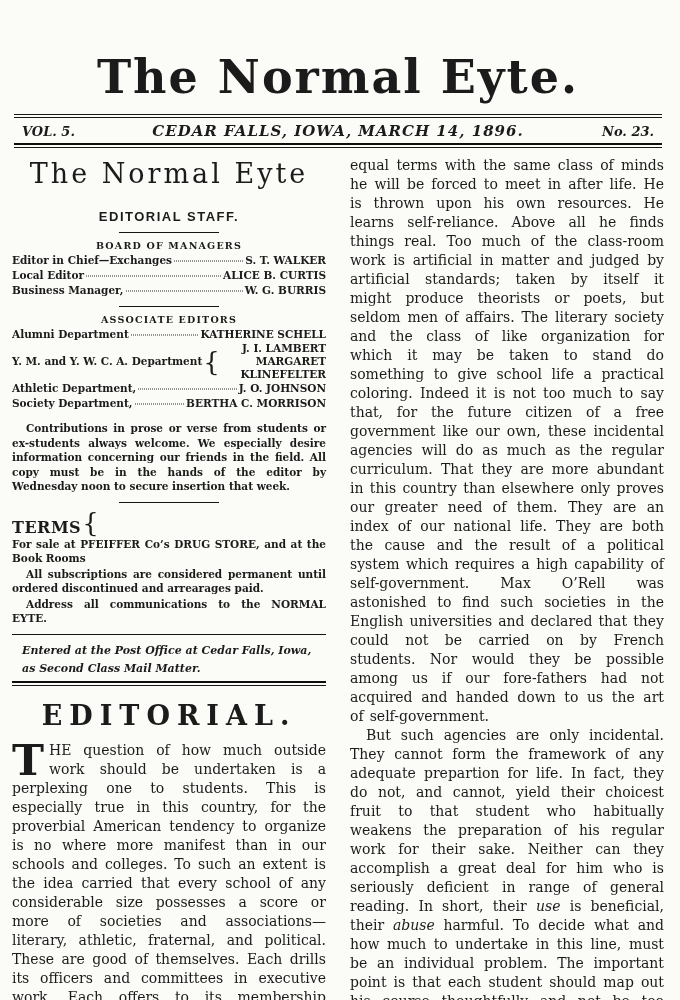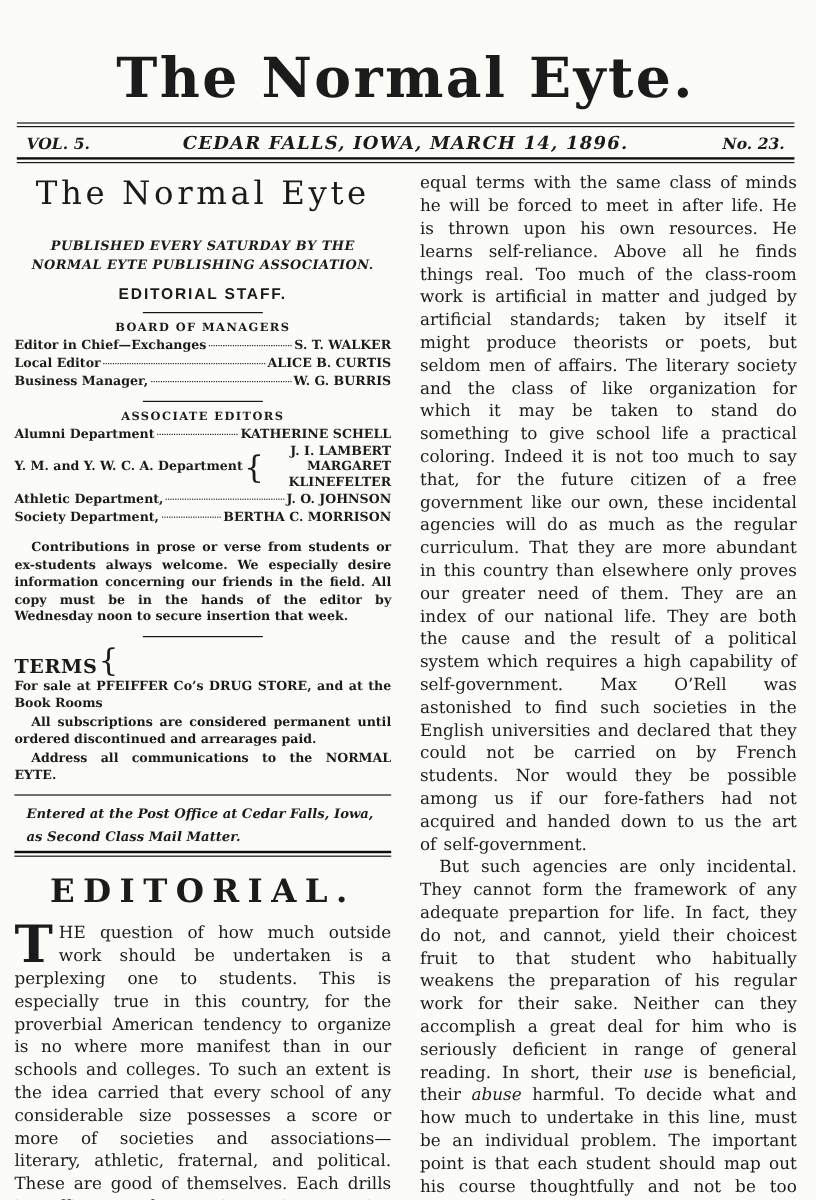--- a/index.html
+++ b/index.html
@@ -2,21 +2,21 @@
 <html><head>
 <meta charset="utf-8">
 <style>
   * { margin:0; padding:0; box-sizing:border-box; }
   html,body { width:680px; height:1000px; overflow:hidden; }
   body {
     background:#fbfbf8;
     color:#1b1b1b;
     font-family:"DejaVu Serif","Liberation Serif",serif;
   }
-  .page { width:676px; height:1000px; padding:0 12px; }
+  .page { width:676px; height:1000px; padding:12px 12px; }
 
   
   .masthead { text-align:center; padding-top:38px; }
   .masthead-title {
     font-size:46px; font-weight:bold; letter-spacing:2px;
     font-family:"DejaVu Serif","Liberation Serif",serif;
   }
   .dateline-wrap { margin:10px 2px 0; }
   .dbl-thin { height:4px; border-top:1px solid #171717; border-bottom:1px solid #171717; }
   .dbl-heavy { height:5px; border-top:2px solid #0e0e0e; border-bottom:1px solid #171717; }
@@ -77,21 +77,20 @@
       <span class="no">No. 23.</span>
     </div>
     <div class="dbl-heavy"></div>
   </div>
 
   <div class="columns">
 
     <div class="col">
 
       <div class="paper-name">The Normal Eyte</div>
-      <div class="published">PUBLISHED EVERY SATURDAY BY THE NORMAL EYTE PUBLISHING ASSOCIATION.</div>
       <div class="staff-heading">EDITORIAL STAFF.</div>
       <div class="hr-center"></div>
 
       <div class="sec-heading">BOARD OF MANAGERS</div>
       <div class="leader-row">
         <span class="role">Editor in Chief—Exchanges</span>
         <span class="dots"></span>
         <span class="name">S. T. WALKER</span>
       </div>
       <div class="leader-row">

